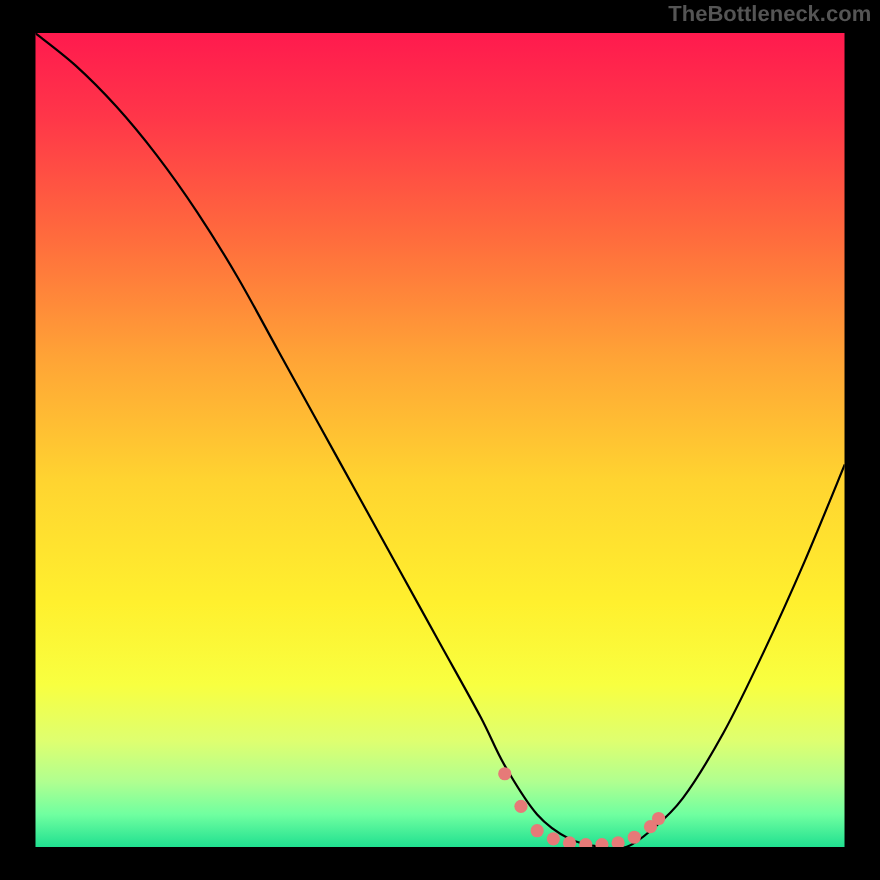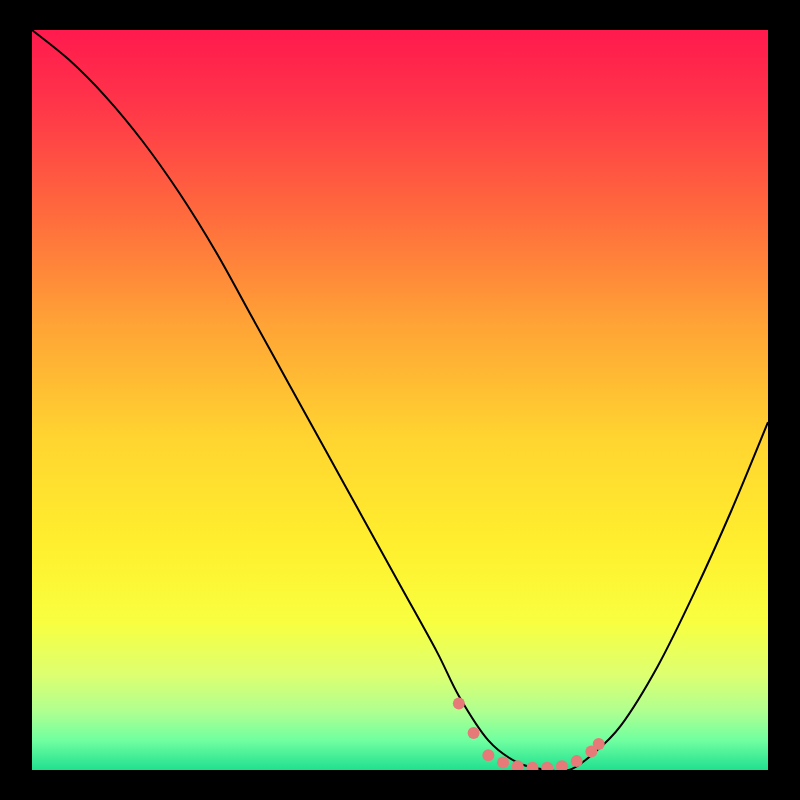--- a/index.html
+++ b/index.html
@@ -39,20 +39,21 @@
     left: 0; top: 0;
     width: 100%;
     height: 100%;
     z-index: 5;
   }
 </style>
 </head>
 <body>
 
 <div class="container">
+  <div class="watermark">TheBottleneck.com</div>
   <div class="plot-area">
     <svg class="gradient-bg" viewBox="0 0 736 740" preserveAspectRatio="none">
       <defs>
         <linearGradient id="bg-grad" x1="0" y1="0" x2="0" y2="1">
             <stop offset="0%" stop-color="#ff1a4e"></stop>
             <stop offset="10%" stop-color="#ff3549"></stop>
             <stop offset="25%" stop-color="#ff6b3d"></stop>
             <stop offset="40%" stop-color="#ffa436"></stop>
             <stop offset="55.00000000000001%" stop-color="#ffd430"></stop>
             <stop offset="70%" stop-color="#fff02e"></stop>

